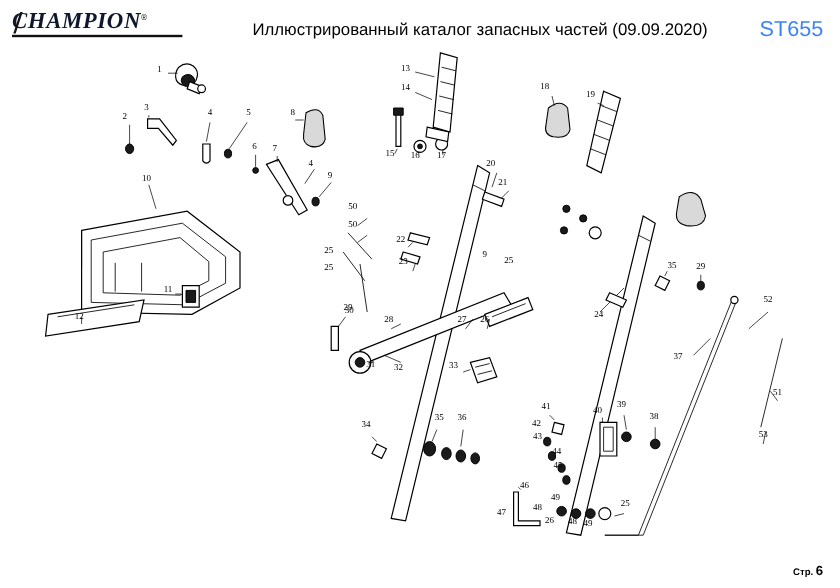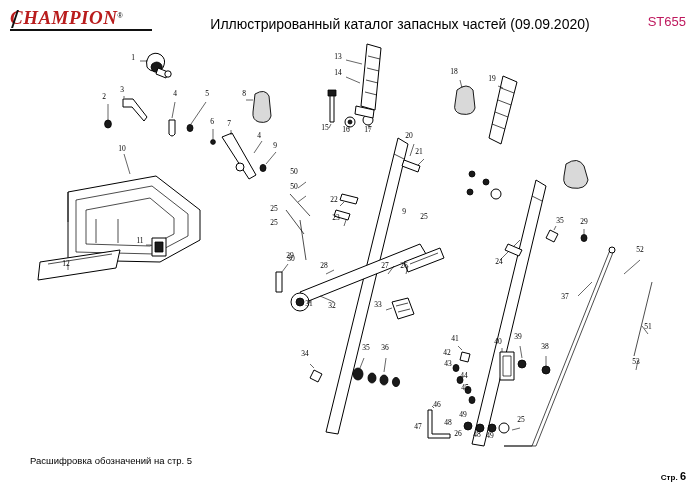--- a/index.html
+++ b/index.html
@@ -32,21 +32,21 @@
     left: 10px; top: 8px;
     width: 150px;
     height: 22px;
   }
   #logo .brand {
     font-family: "Liberation Serif", serif;
     font-weight: bold;
     font-style: italic;
     font-size: 19px;
     letter-spacing: 0.5px;
-    color: #b91c1c;
+    color: #0f172a;
     line-height: 20px;
   }
   #logo .reg {
     font-size: 7px;
     vertical-align: super;
     font-style: normal;
     font-weight: normal;
   }
   #logo .bar {
     position: absolute;
@@ -67,22 +67,22 @@
     position: absolute;
     left: 180px; top: 16px;
     width: 440px;
     text-align: center;
     font-size: 14px;
     color: #000;
   }
   #model-code {
     position: absolute;
     right: 14px; top: 14px;
-    font-size: 13px;
-    color: #be185d;
+    font-size: 18px;
+    color: #3b82f6;
   }
   
   #footnote {
     position: absolute;
     left: 30px; bottom: 24px;
     font-size: 9.5px;
   }
   #page-num {
     position: absolute;
     right: 14px; bottom: 8px;
@@ -396,19 +396,18 @@
           <text x="640" y="218" class="callout" text-anchor="middle">52</text>
           <text x="636" y="330" class="callout" text-anchor="middle">53</text>
           <text x="560" y="189" class="callout" text-anchor="middle">35</text>
           <text x="584" y="190" class="callout" text-anchor="middle">29</text>
           <text x="404" y="180" class="callout" text-anchor="middle">9</text>
           <text x="274" y="191" class="callout" text-anchor="middle">25</text>
         </g>
     </svg>
   </div>
 
-  <div id="footnote">Расшифровка обозначений на стр. 5</div>
   <div id="page-num">
     <span>Стр.</span>
     <b>6</b>
   </div>
 
 </div>
 
 </body></html>

